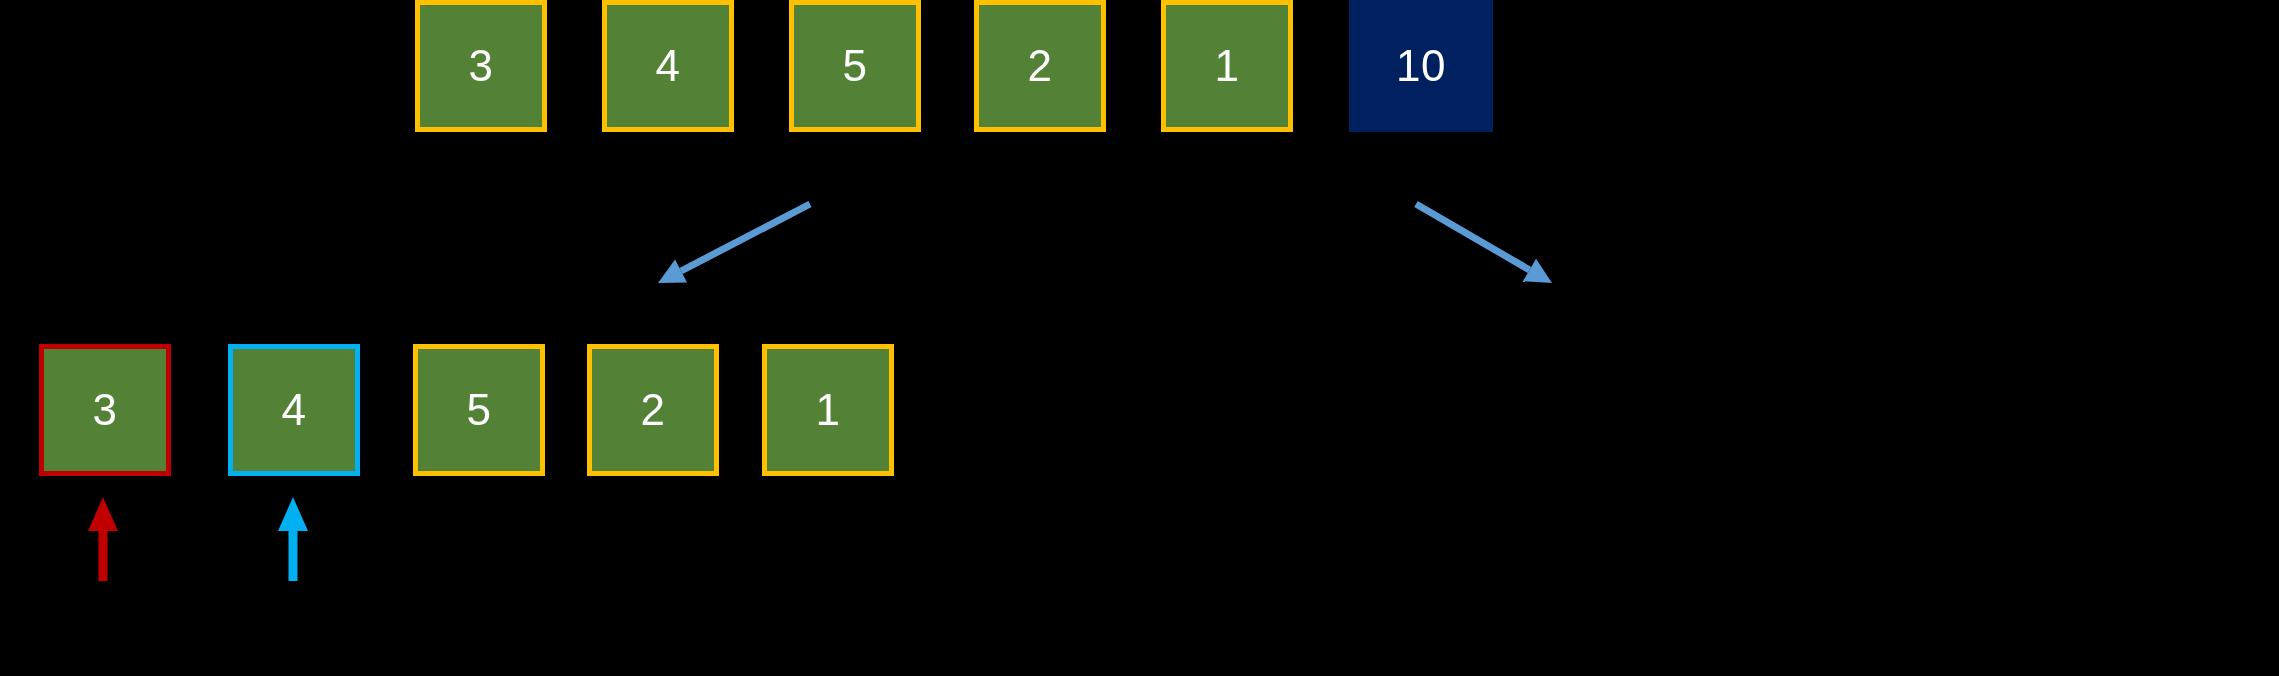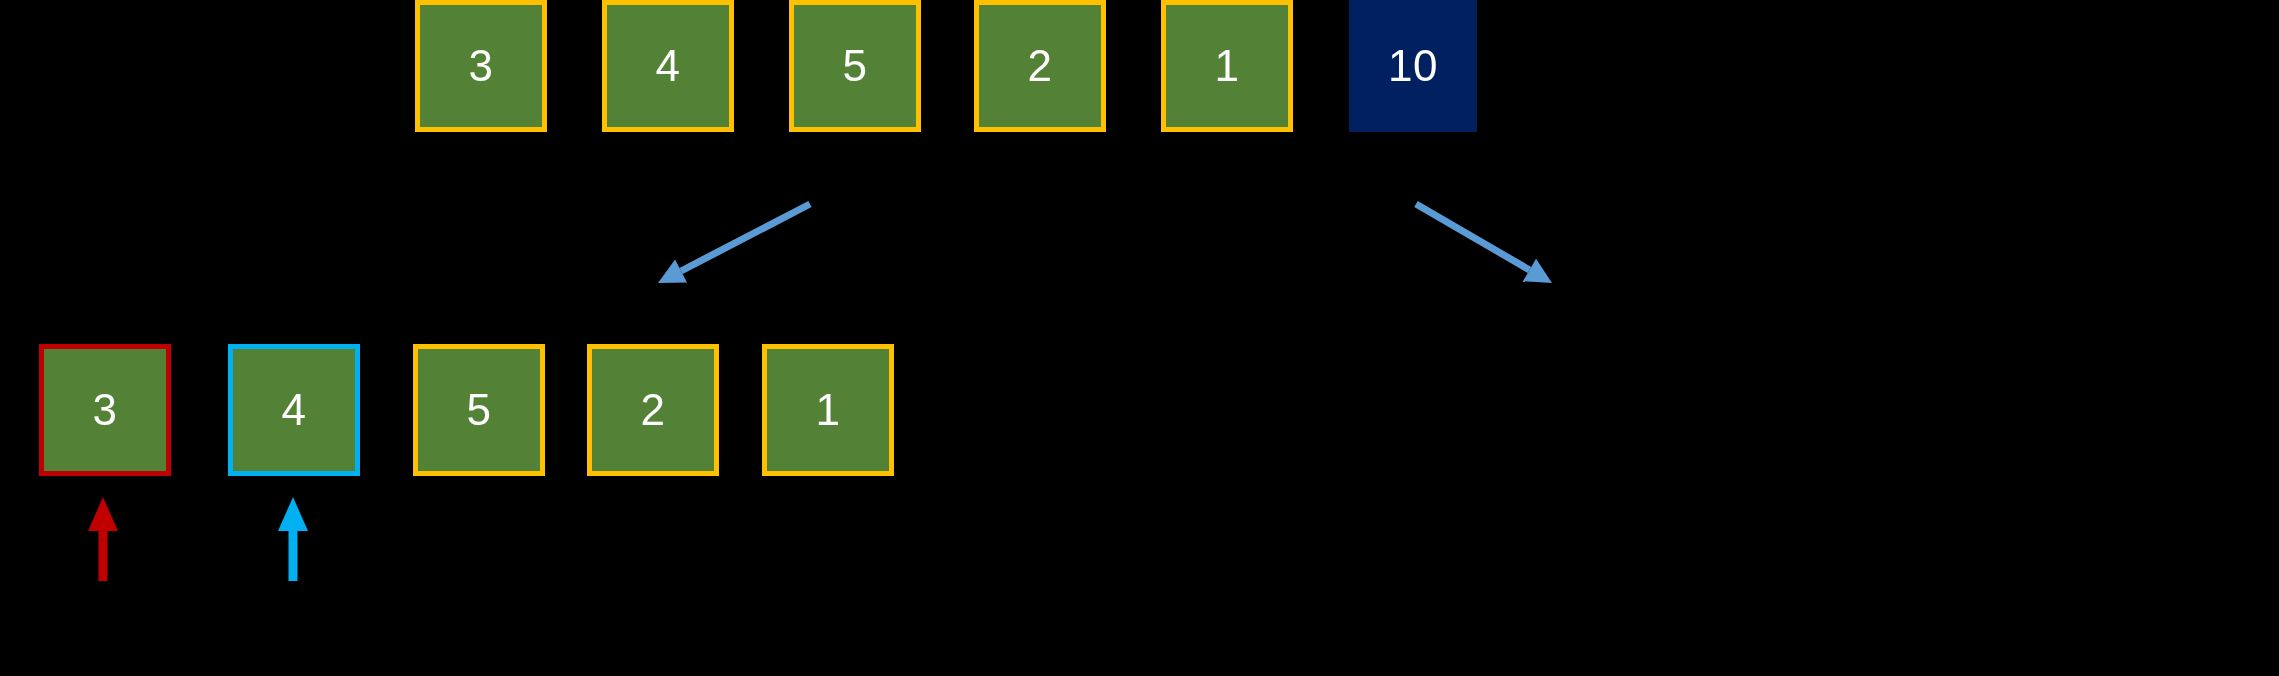--- a/index.html
+++ b/index.html
@@ -60,21 +60,21 @@
     </div>
     <div class="cell cell-green bd-yellow" style="left: 789px; top: 0px; width: 132px; height: 132px;">
       <span>5</span>
     </div>
     <div class="cell cell-green bd-yellow" style="left: 974px; top: 0px; width: 132px; height: 132px;">
       <span>2</span>
     </div>
     <div class="cell cell-green bd-yellow" style="left: 1161px; top: 0px; width: 132px; height: 132px;">
       <span>1</span>
     </div>
-    <div class="cell cell-navy bd-none" style="left: 1349px; top: 0px; width: 128px; height: 132px;">
+    <div class="cell cell-navy bd-none" style="left: 1349px; top: 0px; width: 144px; height: 132px;">
       <span>10</span>
     </div>
     <div class="cell cell-green bd-red" style="left: 39px; top: 344px; width: 132px; height: 132px;">
       <span>3</span>
     </div>
     <div class="cell cell-green bd-cyan" style="left: 228px; top: 344px; width: 132px; height: 132px;">
       <span>4</span>
     </div>
     <div class="cell cell-green bd-yellow" style="left: 413px; top: 344px; width: 132px; height: 132px;">
       <span>5</span>

